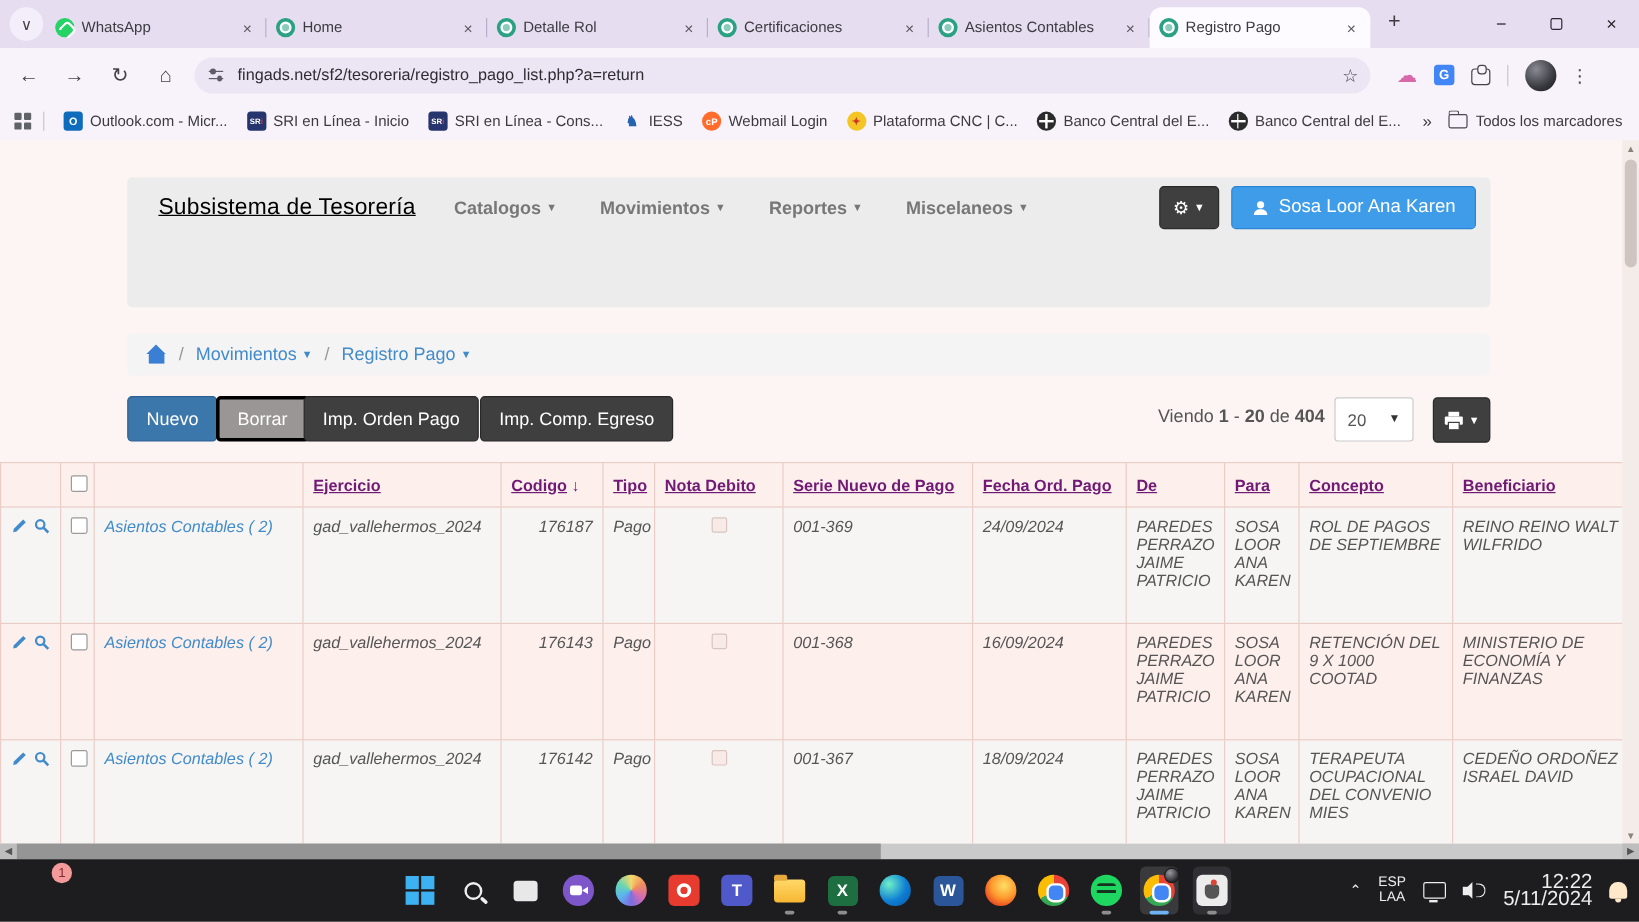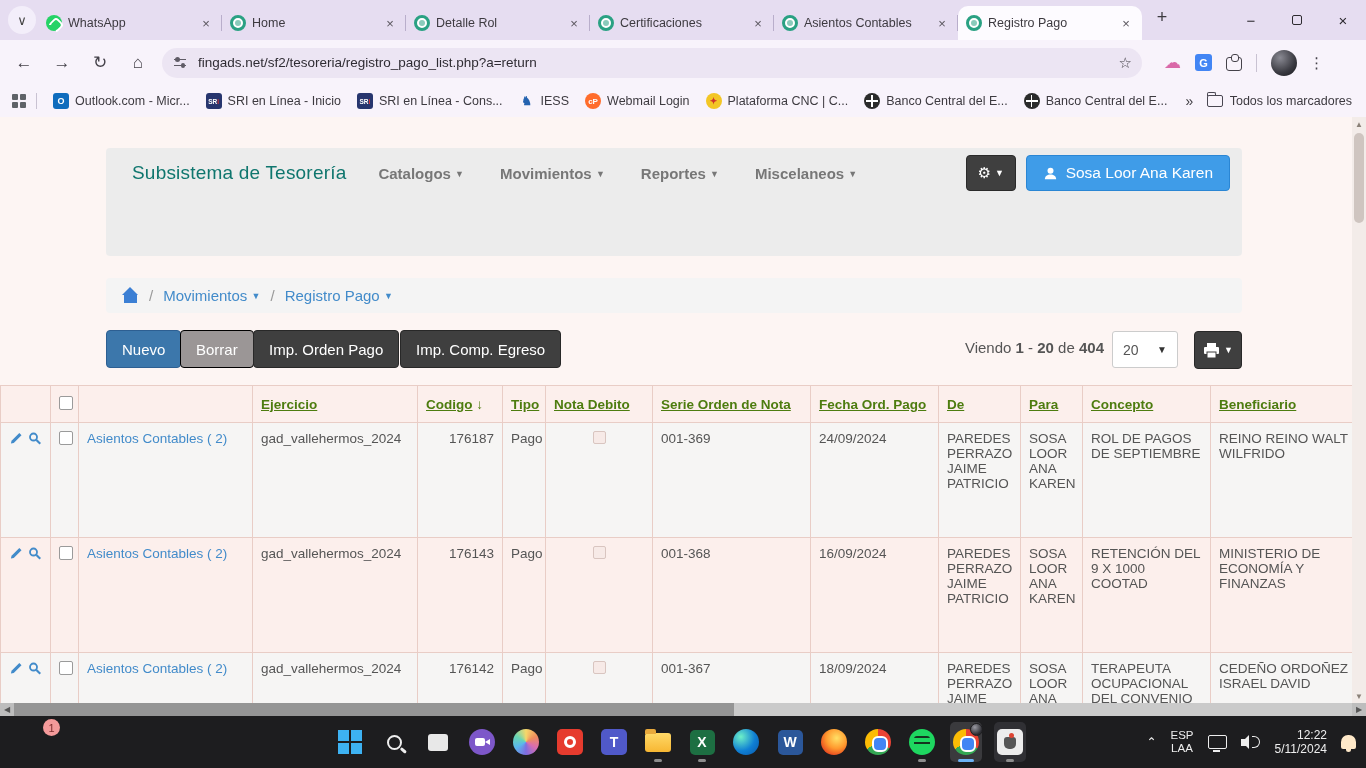--- a/index.html
+++ b/index.html
@@ -69,59 +69,59 @@
   .folder-ic { width:16px; height:12px; border:1.6px solid #494651; border-radius:2px; position:relative; }
   .folder-ic::before { content:""; position:absolute; left:-1px; top:-4px; width:7px; height:3px; border:1.6px solid #494651; border-bottom:none; border-radius:2px 2px 0 0; }
 
   
   .content { position:absolute; left:0; top:117px; width:1366px; height:586px; background:#fdf5f3; overflow:hidden; }
   .banner { text-align:center; padding-top:9px; font-size:12px; color:#3a3a3a; }
   .banner b { color:#222; }
 
   .navbox { position:absolute; left:106px; top:31px; width:1136px; height:108px; background:#ececec; border-radius:4px; }
   .navrow { display:flex; align-items:center; height:50px; padding:0 12px; }
-  .brand { font-size:19px; color:#0f766e; padding:0 14px; letter-spacing:.2px; }
+  .brand { font-size:19px; color:#000000; padding:0 14px; letter-spacing:.2px;text-decoration:underline; }
   .menu { font-size:15px; color:#777; font-weight:bold; padding:0 18px; }
   .menu .caret { font-size:9px; vertical-align:2px; }
   .gearbtn { margin-left:auto; width:50px; height:36px; background:#3f3f3f; border:1px solid #2a2a2a; border-radius:4px; color:#fff; display:flex; align-items:center; justify-content:center; gap:4px; font-size:15px; }
   .gearbtn .caret { font-size:9px; }
   .userbtn { margin-left:10px; height:36px; background:#3f9ce8; border:1px solid #2a86d4; border-radius:4px; color:#fff; display:flex; align-items:center; justify-content:center; gap:8px; font-size:15.5px; padding:0 16px; }
   .searchrow { display:flex; justify-content:flex-end; padding:8px 26px 0 0; }
   .searchinput { width:220px; height:36px; background:#fff; border:1px solid #ccc; border-right:none; border-radius:4px 0 0 4px; padding:0 10px; font-size:15px; color:#333; font-family:"Liberation Sans",sans-serif; }
   .searchinput::placeholder { color:#999; }
   .searchbtn { width:42px; height:36px; background:#46688f; border:1px solid #35547a; border-radius:0 4px 4px 0; display:flex; align-items:center; justify-content:center; }
 
   .crumbbox { position:absolute; left:106px; top:161px; width:1136px; height:35px; background:#f4f4f4; border-radius:4px; display:flex; align-items:center; font-size:15px; color:#999; gap:10px; padding:0 16px; }
   .crumb { color:#428bca; }
   .crumb .caret { font-size:9px; vertical-align:2px; }
   .homeico { width:17px; height:15px; position:relative; }
   .homeico::before { content:""; position:absolute; left:2px; top:6px; width:13px; height:9px; background:#3b7fd4; }
   .homeico::after { content:""; position:absolute; left:0; top:-1px; border-left:8.5px solid transparent; border-right:8.5px solid transparent; border-bottom:8px solid #3b7fd4; }
 
   .actionrow { position:absolute; left:0; top:213px; width:1366px; height:40px; }
   .abtn { position:absolute; top:0; height:38px; border-radius:4px; color:#fff; font-size:15px; display:flex; align-items:center; justify-content:center; padding:0 15px; }
   .abtn.nuevo { left:106px; background:#3c77ab; border:1px solid #2d5f92; }
-  .abtn.borrar { left:180px; background:#9b9696; border:1px solid #000000; }
+  .abtn.borrar { left:180px; background:#9b9696; border:3px solid #000000; }
   .abtn.imp1 { left:253px; background:#3f3f3f; border:1px solid #282828; }
   .abtn.imp2 { left:400px; background:#3f3f3f; border:1px solid #282828; }
   .viewing { position:absolute; right:262px; top:9px; font-size:15px; color:#555; }
   .pagesel { position:absolute; right:188px; top:1px; width:66px; height:37px; background:#fff; border:1px solid #ccc; border-radius:3px; font-size:14px; color:#555; display:flex; align-items:center; padding:0 10px; justify-content:space-between; }
   .pagesel .caret { font-size:10px; color:#333; }
   .printbtn { position:absolute; right:124px; top:1px; width:48px; height:38px; background:#3f3f3f; border:1px solid #282828; border-radius:4px; display:flex; align-items:center; justify-content:center; gap:4px; color:#fff; }
   .printbtn .caret { font-size:9px; }
 
   
   .tablewrap { position:absolute; left:0; top:268px; width:1352px; height:318px; overflow:hidden; }
   table { border-collapse:collapse; table-layout:fixed; width:1370px; font-size:13.5px; color:#555; }
   th, td { border:1px solid #e9cdc6; vertical-align:top; padding:8px; text-align:left; }
-  thead th { background:#fcefec; color:#4d7c0f; font-weight:bold; height:37px; vertical-align:middle; padding:4px 8px; }
+  thead th { background:#fcefec; color:#701a75; font-weight:bold; height:37px; vertical-align:middle; padding:4px 8px; }
   thead th span { text-decoration:underline; }
   tbody tr.odd td { background:#f6f5f4; }
   tbody tr.even td { background:#fcefec; }
-  tbody td { height:115px; }
+  tbody td { height:97px;font-style:italic; }
   .c-icons { width:50px; } .c-check { width:28px; } .c-link { width:174px; }
   .c-ej { width:165px; } .c-cod { width:85px; } .c-tipo { width:43px; }
   .c-nota { width:107px; } .c-serie { width:158px; } .c-fecha { width:128px; }
   .c-de { width:82px; } .c-para { width:62px; } .c-con { width:128px; } .c-ben { width:160px; }
   td.num { text-align:right; }
   td.center { text-align:center; }
   a.rowlink { color:#428bca; text-decoration:none; }
   .cb { width:14px; height:14px; background:#fff; border:1px solid #9a9a9a; border-radius:2px; display:inline-block; }
   .cb.dis { width:13px; height:13px; background:#f7eae7; border:1px solid #d9c5c0; }
   .rowicons { display:flex; gap:5px; color:#428bca; }
@@ -176,21 +176,21 @@
   .i-remote::before { content:""; position:absolute; left:12px; top:4px; width:5px; height:5px; border-radius:3px; background:#d43; z-index:1; }
   .tray { position:absolute; right:10px; top:0; height:52px; display:flex; align-items:center; gap:14px; color:#eee; }
   .chev { font-size:12px; color:#eee; }
   .lang { font-size:11.5px; line-height:13px; text-align:center; }
   .i-display { width:19px; height:14px; border:1.6px solid #eee; border-radius:2px; position:relative; }
   .i-display::after { content:""; position:absolute; left:4px; bottom:-4px; width:7px; height:2px; background:#eee; }
   .i-speaker { width:20px; height:16px; position:relative; }
   .i-speaker::before { content:""; position:absolute; left:0; top:4.5px; width:5px; height:7px; background:#eee; }
   .i-speaker::after { content:""; position:absolute; left:1px; top:1px; border-top:7px solid transparent; border-bottom:7px solid transparent; border-right:7px solid #eee; }
   .i-speaker i { position:absolute; left:11px; top:2px; width:8px; height:12px; border:1.6px solid #eee; border-left:none; border-radius:0 8px 8px 0; }
-  .clock { font-size:12px; line-height:14px; text-align:right; }
+  .clock { font-size:17px; line-height:14px; text-align:right; }
   .i-bell { width:15px; height:14px; background:#ffe9c9; border-radius:7px 7px 2px 2px; position:relative; }
   .i-bell::after { content:""; position:absolute; left:4.5px; bottom:-3px; width:5px; height:3px; border-radius:0 0 3px 3px; background:#ffe9c9; }
 </style>
 </head>
 <body>
 
 <div class="screen">
 
   <div class="tabbar">
     <div class="tabsearch">∨</div>
@@ -381,21 +381,21 @@
         </colgroup>
         <thead>
           <tr>
             <th></th>
             <th><span class="cb" style="text-decoration:none"></span></th>
             <th></th>
             <th><span>Ejercicio</span></th>
             <th><span>Codigo</span> <span style="text-decoration:none">↓</span></th>
             <th><span>Tipo</span></th>
             <th><span>Nota Debito</span></th>
-            <th><span>Serie Orden de Nota</span></th>
+            <th><span>Serie Nuevo de Pago</span></th>
             <th><span>Fecha Ord. Pago</span></th>
             <th><span>De</span></th>
             <th><span>Para</span></th>
             <th><span>Concepto</span></th>
             <th><span>Beneficiario</span></th>
           </tr>
         </thead>
         <tbody>
           <tr class="odd">
             <td>

